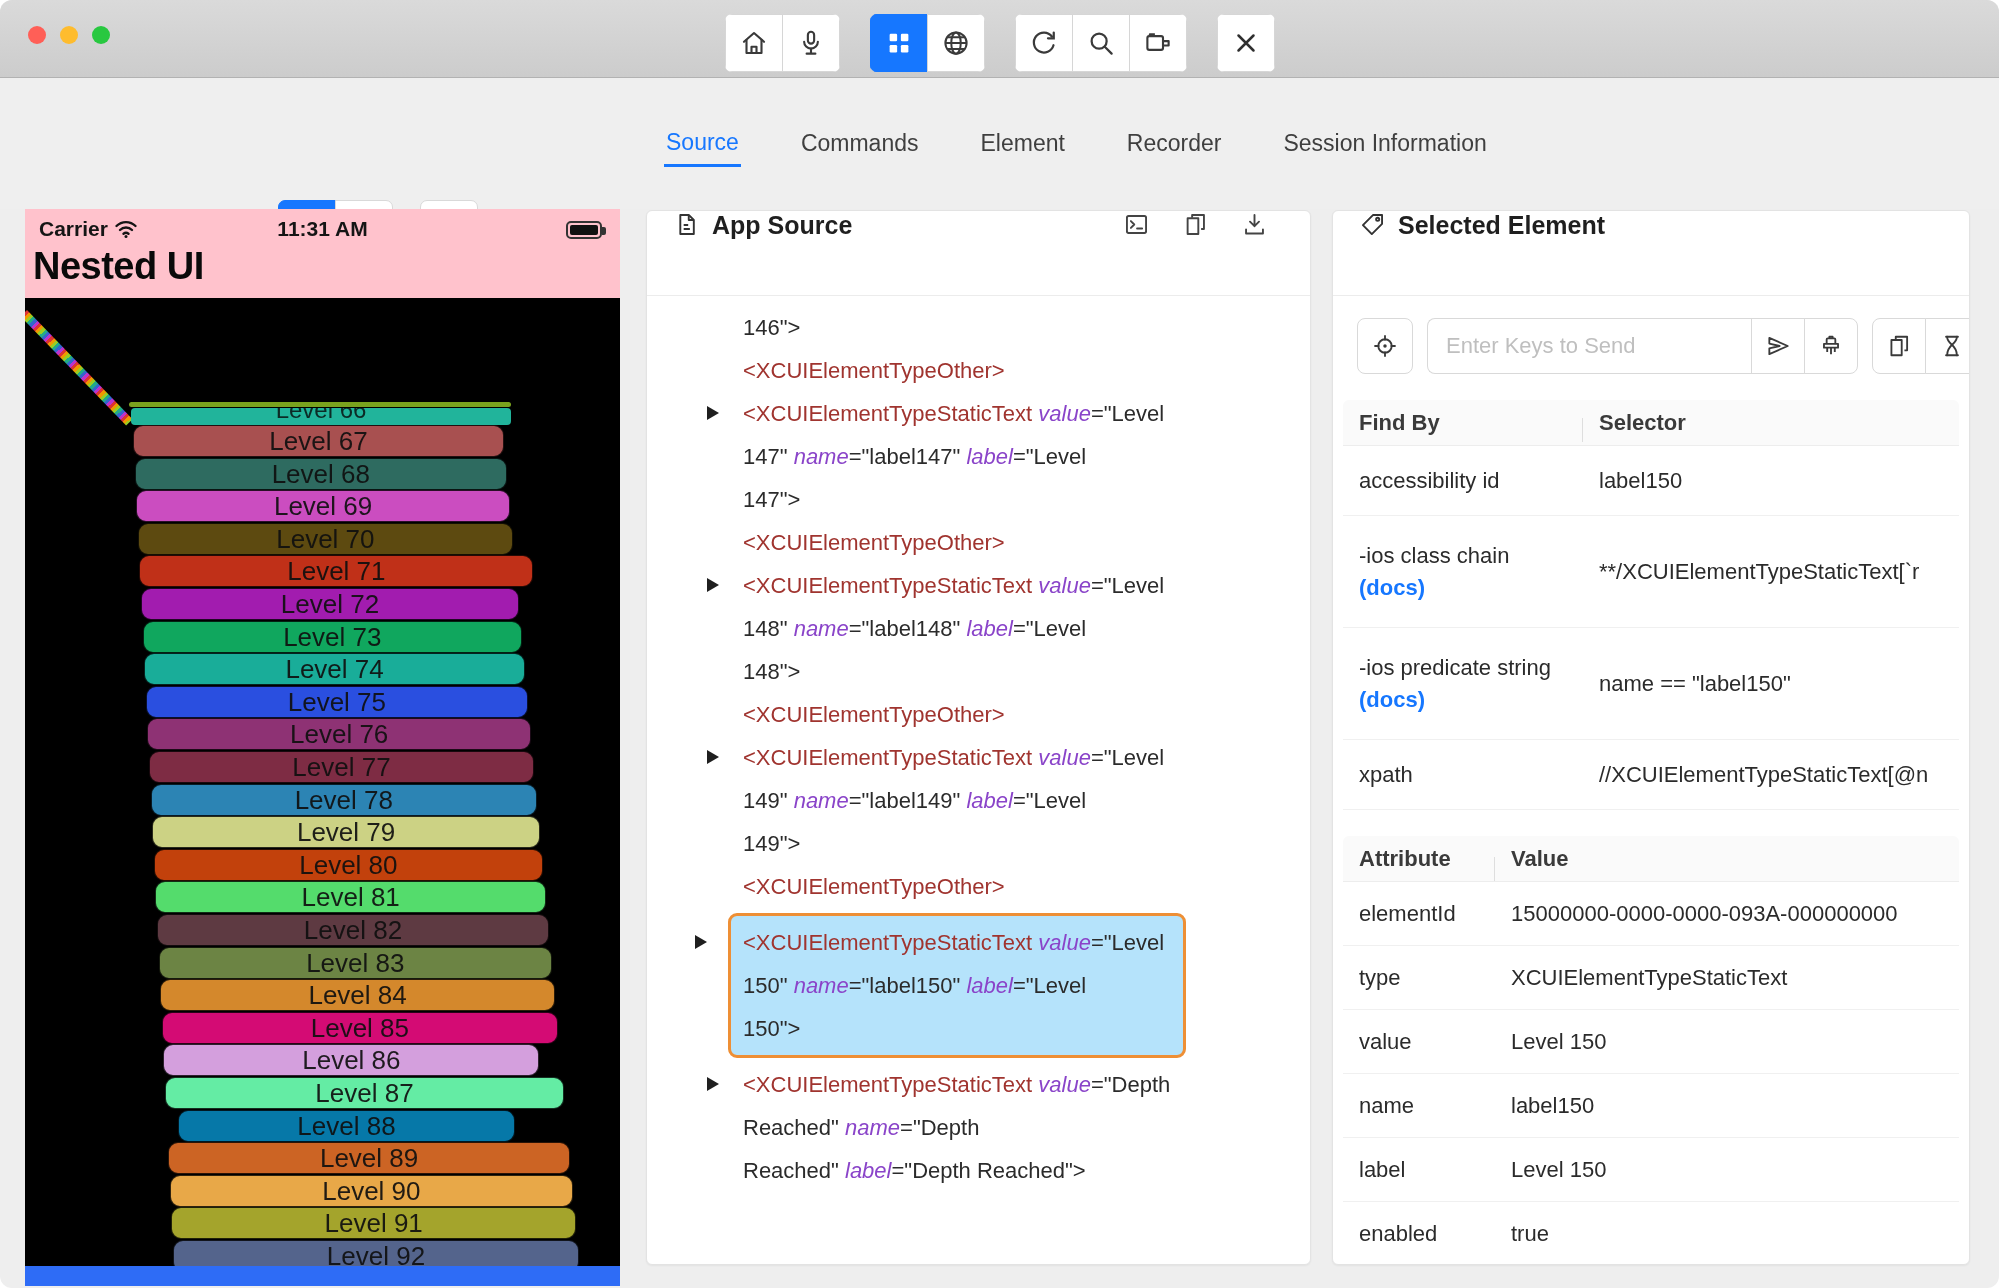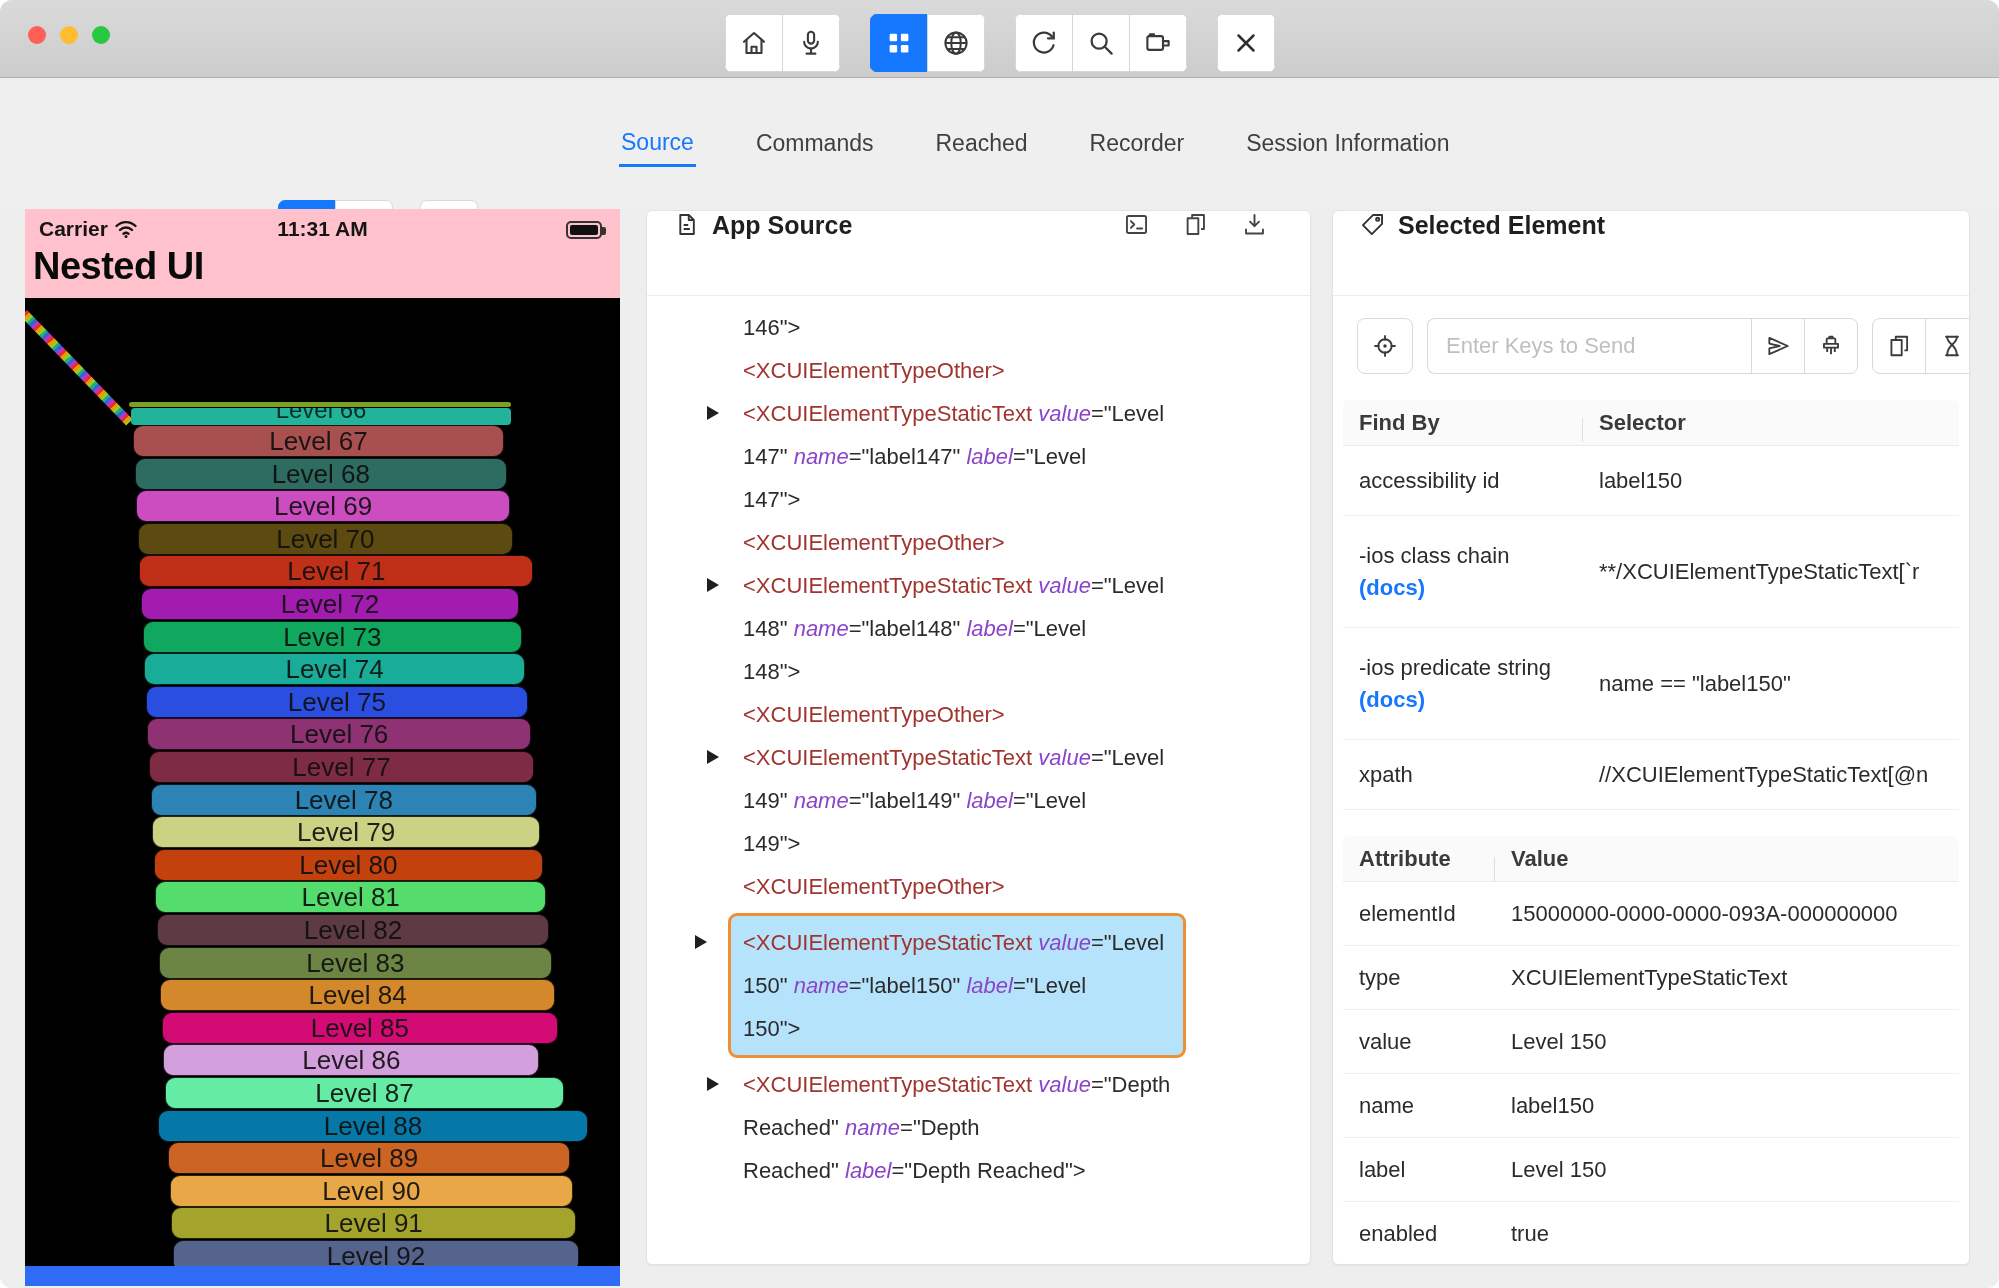--- a/index.html
+++ b/index.html
@@ -20,21 +20,21 @@
   
   .subheader { position:relative; height:131px; background:#efefef; }
   .toggle { position:absolute; left:166px; top:133px; width:80px; height:38px; background:#c2c2c2; border-radius:19px; display:flex; align-items:center; }
   .knob { width:32px; height:32px; background:#ffffff; border-radius:50%; margin-left:3px; box-shadow:0 1px 2px rgba(0,0,0,.25); }
   .toggle svg { width:24px; height:24px; margin-left:6px; }
   .sub-group { position:absolute; top:122px; display:flex; border-radius:7px; }
   .sub-btn { width:58px; height:58px; background:#fff; border:1px solid #d9d9d9; margin-left:-1px; display:flex; align-items:center; justify-content:center; border-radius:0 7px 7px 0; }
   .sub-btn:first-child { border-radius:7px 0 0 7px; margin-left:0; }
   .sub-btn.solo { border-radius:7px; }
   .sub-btn.active { background:#1677ff; border-color:#1677ff; }
-  .tabs { position:absolute; left:619px; top:0; height:131px; display:flex; align-items:center; gap:58px;justify-content:center; }
+  .tabs { position:absolute; left:664px; top:0; height:131px; display:flex; align-items:center; gap:58px;justify-content:center; }
   .tab { font-size:23px; color:#3f3f3f; padding:8px 2px; cursor:default; }
   .tab.active { color:#1677ff; border-bottom:3px solid #1677ff; }
 
   
   .phone { position:absolute; left:25px; top:209px; width:595px; height:1077px; overflow:hidden; }
   .p-pink { position:relative; height:89px; }
   .carrier { position:absolute; left:14px; top:8px; font-size:21px; font-weight:600; color:#151515; display:flex; align-items:center; gap:6px; }
   .p-time { position:absolute; left:0; right:0; top:8px; text-align:center; font-size:21px; font-weight:700; color:#151515; }
   .battery { position:absolute; right:18px; top:12px; width:36px; height:18px; border:2px solid #333; border-radius:5px; padding:2px; }
   .battery .fill { width:100%; height:100%; background:#111; border-radius:2px; }
@@ -201,21 +201,21 @@
       <div class="sub-btn solo">
         <svg class="icon24" viewBox="0 0 24 24" fill="none" stroke="#3a3a3a" stroke-width="1.8" stroke-linecap="round" stroke-linejoin="round">
             <path d="M12 4 v9.5 M8 10 l4 4 4 -4"></path>
             <path d="M4.5 16.5 V19.5 H19.5 V16.5"></path>
           </svg>
       </div>
     </div>
     <div class="tabs" id="tabs">
         <div class="tab active">Source</div>
         <div class="tab">Commands</div>
-        <div class="tab">Reached</div>
+        <div class="tab">Element</div>
         <div class="tab">Recorder</div>
         <div class="tab">Session Information</div>
       </div>
   </div>
 
   <div class="phone">
     <div class="p-pink" style="background:#ffc2cc">
       <div class="carrier">
         <span>Carrier</span>
         <svg width="24" height="20" viewBox="0 0 24 20" fill="none" stroke="#151515" stroke-width="2.4" stroke-linecap="round">
@@ -259,21 +259,21 @@
           <div class="bar" style="top: 485.6px; left: 125.6px; width: 386.4px; background: rgb(44, 132, 180);">Level 78</div>
           <div class="bar" style="top: 518.2px; left: 127.2px; width: 387.8px; background: rgb(204, 210, 132);">Level 79</div>
           <div class="bar" style="top: 550.8px; left: 128.8px; width: 389.2px; background: #c2410c;">Level 80</div>
           <div class="bar" style="top: 583.4px; left: 130.4px; width: 390.6px; background: rgb(84, 220, 108);">Level 81</div>
           <div class="bar" style="top: 616px; left: 132px; width: 392px; background: rgb(94, 58, 66);">Level 82</div>
           <div class="bar" style="top: 648.6px; left: 133.6px; width: 393.4px; background: rgb(108, 132, 68);">Level 83</div>
           <div class="bar" style="top: 681.2px; left: 135.2px; width: 394.8px; background: rgb(212, 136, 44);">Level 84</div>
           <div class="bar" style="top: 713.8px; left: 136.8px; width: 396.2px; background: rgb(212, 11, 116);">Level 85</div>
           <div class="bar" style="top: 746.4px; left: 138.4px; width: 376px; background: rgb(212, 159, 221);">Level 86</div>
           <div class="bar" style="top: 779px; left: 140px; width: 399px; background: rgb(100, 236, 164);">Level 87</div>
-          <div class="bar" style="top: 811.6px; left: 133px; width: 430px; background: rgb(6, 120, 168);">Level 88</div>
+          <div class="bar" style="top: 811.6px; left: 153px; width: 337px; background: rgb(6, 120, 168);">Level 88</div>
           <div class="bar" style="top: 844.2px; left: 143.2px; width: 401.8px; background: rgb(204, 100, 36);">Level 89</div>
           <div class="bar" style="top: 876.8px; left: 144.8px; width: 403.2px; background: rgb(232, 168, 72);">Level 90</div>
           <div class="bar" style="top: 909.4px; left: 146.4px; width: 404.6px; background: rgb(164, 164, 44);">Level 91</div>
           <div class="bar" style="top: 942px; left: 148px; width: 406px; background: rgb(84, 100, 140);">Level 92</div>
         </div>
     </div>
     <div class="p-blue"></div>
   </div>
 
   <div class="panel src-panel">

